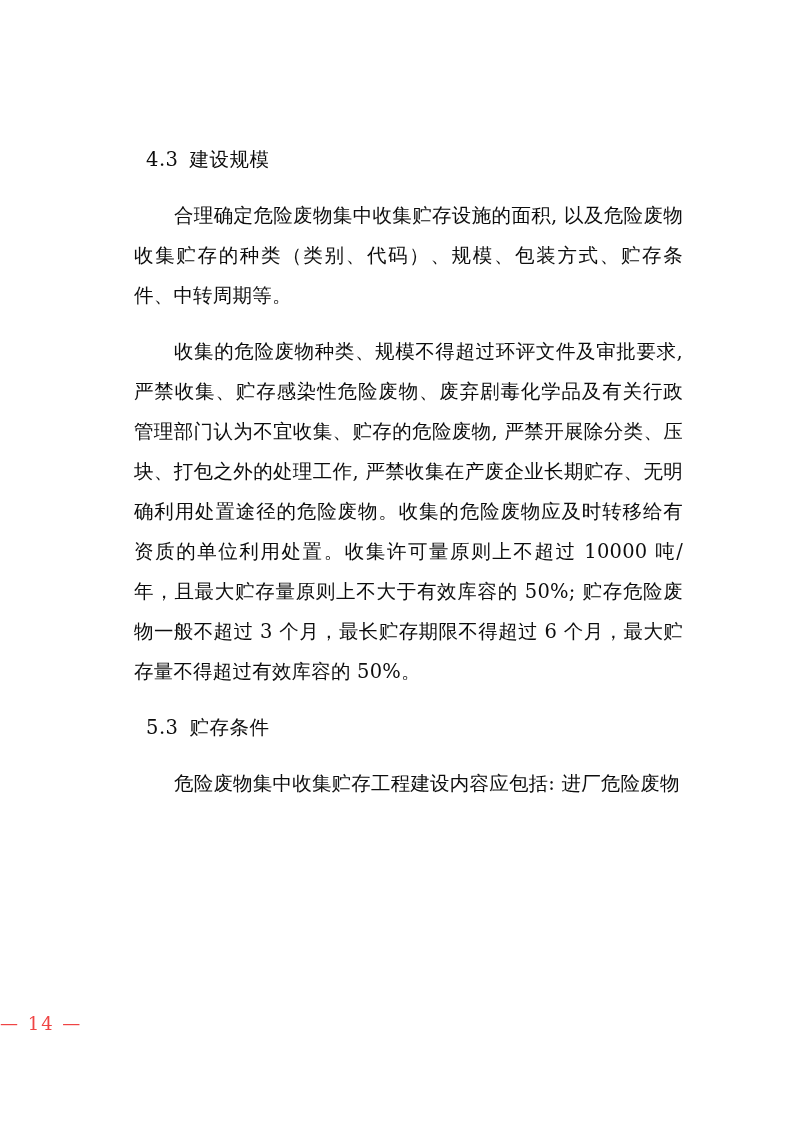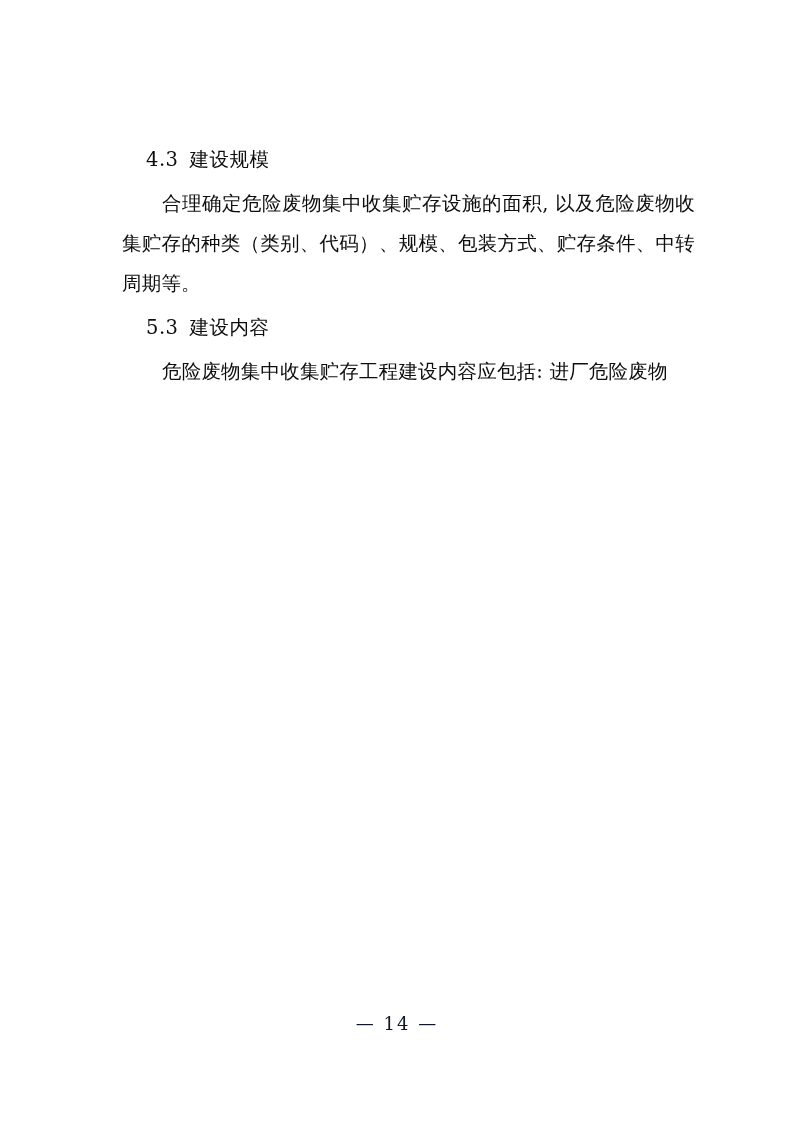--- a/index.html
+++ b/index.html
@@ -40,50 +40,51 @@
     letter-spacing: 0.5px;
   }
   .heading .num {
     letter-spacing: 0.5px;
   }
   .heading .gap {
     display: inline-block;
     width: 11px;
   }
   p.para {
-    margin: 4px;
+    margin: 16px;
     text-indent: 40px;
   }
   .page-number {
     position: absolute;
-    left: 8px;
+    left: 0;
     right: 0;
     bottom: 88px;
-    text-align: center;
+    text-align: left;
     font-size: 18px;
     font-family: "DejaVu Serif", "Liberation Serif", serif;
     letter-spacing: 2px;
-    color: #0f172a;
+    color: #ef4444;
     padding-right: 8px;
   }
 </style>
 </head>
 <body>
 
 <div class="page">
   <div class="doc-body">
 
     <h2 class="heading"><span class="num">4.3</span><span class="gap"></span><span>建设规模</span></h2>
 
     <p class="para">合理确定危险废物集中收集贮存设施的面积, 以及危险废物收集贮存的种类（类别、代码）、规模、包装方式、贮存条件、中转周期等。</p>
 
+    <p class="para">收集的危险废物种类、规模不得超过环评文件及审批要求, 严禁收集、贮存感染性危险废物、废弃剧毒化学品及有关行政管理部门认为不宜收集、贮存的危险废物, 严禁开展除分类、压块、打包之外的处理工作, 严禁收集在产废企业长期贮存、无明确利用处置途径的危险废物。收集的危险废物应及时转移给有资质的单位利用处置。收集许可量原则上不超过 10000 吨/年，且最大贮存量原则上不大于有效库容的 50%; 贮存危险废物一般不超过 3 个月，最长贮存期限不得超过 6 个月，最大贮存量不得超过有效库容的 50%。</p>
 
 
 
-    <h2 class="heading"><span class="num">5.3</span><span class="gap"></span><span>建设内容</span></h2>
+    <h2 class="heading"><span class="num">5.3</span><span class="gap"></span><span>贮存条件</span></h2>
 
 
     <p class="para">危险废物集中收集贮存工程建设内容应包括: 进厂危险废物</p>
 
   </div>
 </div>
 
 <div class="page-number">— 14 —</div>
 
 </body></html>

